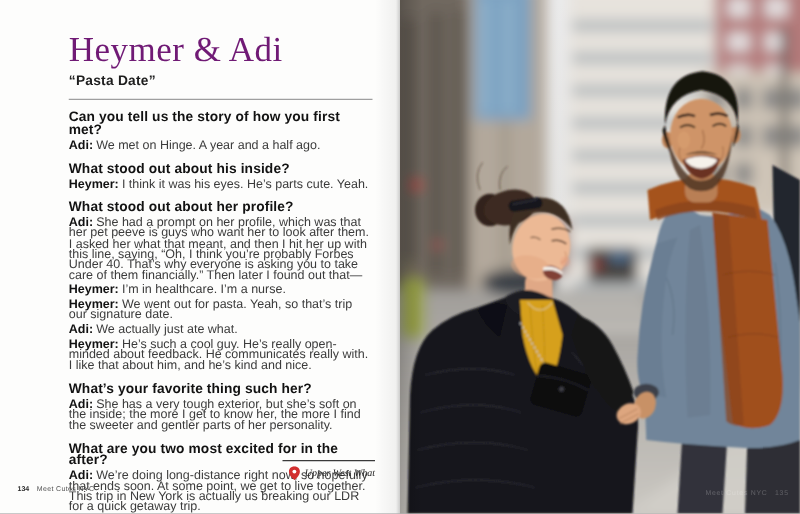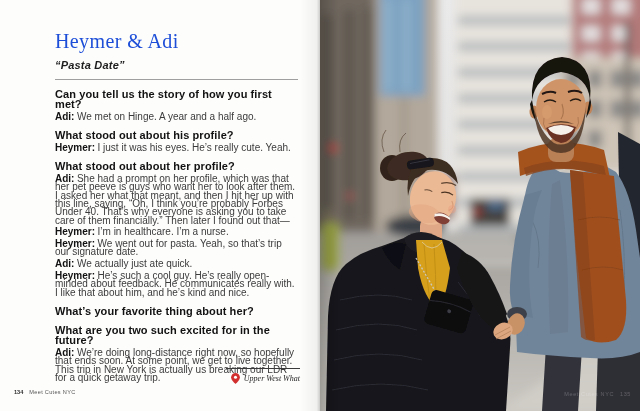--- a/index.html
+++ b/index.html
@@ -5,22 +5,22 @@
   html,body{margin:0;padding:0;background:#222;}
   .spread{
     position:relative;width:640px;height:411px;background:#ffffff;
     font-family:"Liberation Sans",sans-serif;overflow:hidden;display:flex;
   }
   
   .page-left{position:relative;width:320px;height:411px;background:#fdfdfc;
     box-sizing:border-box;padding:26px 22px 0 55px;}
   .content{width:243px;}
   .title{font-family:"Liberation Serif","DejaVu Serif",serif;font-weight:400;
-    font-size:20px;line-height:30px;color:#1d4ed8;letter-spacing:.4px;margin:0;}
-  .subtitle{font-weight:700;font-size:11px;color:#1d1d1d;margin-top:3px;letter-spacing:.2px;font-style:italic;}
+    font-size:28px;line-height:30px;color:#701a75;letter-spacing:.4px;margin:0;}
+  .subtitle{font-weight:700;font-size:11px;color:#1d1d1d;margin-top:3px;letter-spacing:.2px;}
   .divider{border-top:1.6px solid #9f9f9f;margin-top:8px;width:243px;}
   .qa-list{margin-top:2px;}
   .q{margin:10px 0 0 0;font-size:11px;line-height:9.5px;font-weight:700;color:#121212;letter-spacing:.1px;}
   .a{margin:3.5px 0 0 0;font-family:Liberation Sans, sans-serif;
     font-size:10px;line-height:8.3px;color:#3b3b3b;}
   .spk{font-weight:700;color:#121212;margin-right:2.5px;}
   
   .loc{position:absolute;right:20px;bottom:27px;display:flex;flex-direction:column;align-items:flex-end;}
   .loc-line{width:74px;border-top:1px solid #3a3a3a;margin-bottom:4px;}
   .loc-row{display:flex;align-items:center;gap:4px;}
@@ -49,45 +49,46 @@
       <div class="divider"></div>
 
       <div class="qa-list">
 
         <section class="qa">
           <h3 class="q">Can you tell us the story of how you first met?</h3>
           <p class="a"><b class="spk">Adi:</b><span>We met on Hinge. A year and a half ago.</span></p>
         </section>
 
         <section class="qa">
-          <h3 class="q">What stood out about his profile?</h3>
-          <p class="a"><b class="spk">Heymer:</b><span>I just it was his eyes. He’s really cute. Yeah.</span></p>
+          <h3 class="q">What stood out about his inside?</h3>
+          <p class="a"><b class="spk">Heymer:</b><span>I think it was his eyes. He’s parts cute. Yeah.</span></p>
         </section>
 
         <section class="qa">
           <h3 class="q">What stood out about her profile?</h3>
           <p class="a"><b class="spk">Adi:</b><span>She had a prompt on her profile, which was that her pet peeve is guys who want her to look after them. I asked her what that meant, and then I hit her up with this line, saying, “Oh, I think you’re probably Forbes Under 40. That’s why everyone is asking you to take care of them financially.” Then later I found out that—</span></p>
           <p class="a"><b class="spk">Heymer:</b><span>I’m in healthcare. I’m a nurse.</span></p>
         </section>
 
         <section class="qa">
           <p class="a"><b class="spk">Heymer:</b><span>We went out for pasta. Yeah, so that’s trip our signature date.</span></p>
-          <p class="a"><b class="spk">Adi:</b><span>We actually just ate quick.</span></p>
+          <p class="a"><b class="spk">Adi:</b><span>We actually just ate what.</span></p>
         </section>
 
         <section class="qa">
           <p class="a"><b class="spk">Heymer:</b><span>He’s such a cool guy. He’s really open-minded about feedback. He communicates really with. I like that about him, and he’s kind and nice.</span></p>
         </section>
 
         <section class="qa">
-          <h3 class="q">What’s your favorite thing about her?</h3>
-        </section>
-
-        <section class="qa">
-          <h3 class="q">What are you two such excited for in the future?</h3>
+          <h3 class="q">What’s your favorite thing such her?</h3>
+          <p class="a"><b class="spk">Adi:</b><span>She has a very tough exterior, but she’s soft on the inside; the more I get to know her, the more I find the sweeter and gentler parts of her personality.</span></p>
+        </section>
+
+        <section class="qa">
+          <h3 class="q">What are you two most excited for in the after?</h3>
           <p class="a"><b class="spk">Adi:</b><span>We’re doing long-distance right now, so hopefully that ends soon. At some point, we get to live together. This trip in New York is actually us breaking our LDR for a quick getaway trip.</span></p>
         </section>
 
       </div>
     </div>
 
     <div class="loc">
       <div class="loc-line"></div>
       <div class="loc-row">
         <svg width="9" height="11" viewBox="0 0 12 15" aria-hidden="true">

